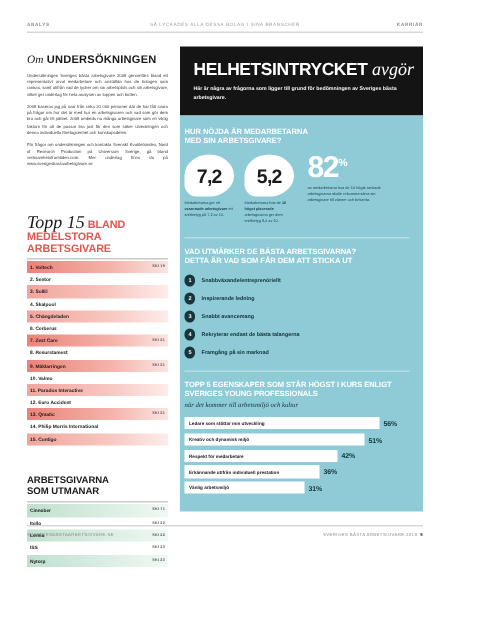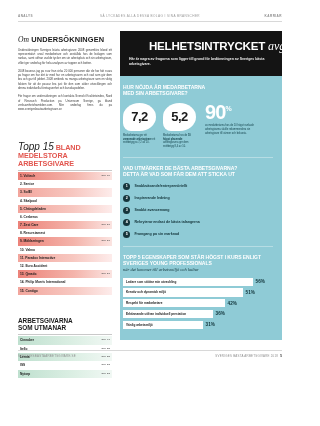--- a/index.html
+++ b/index.html
@@ -21,40 +21,40 @@
 
   
   .leftcol{position:absolute;left:18px;top:36px;width:94px;}
   .om-title{font-size:7.4px;font-weight:700;letter-spacing:.15px;line-height:1;margin-bottom:4px;text-transform:uppercase;}
   .om-title i{font-family:"Liberation Serif",serif;font-style:italic;font-weight:400;text-transform:none;font-size:7.6px;letter-spacing:0;}
   .om-body p{margin:0 0 4px 0;font-size:2.85px;line-height:1.52;color:#3a3a3a;text-align:justify;}
 
   
   .topp{position:absolute;left:18px;top:142px;width:94px;}
   .topp-h{font-size:7.2px;font-weight:700;line-height:1.02;color:#e2554e;text-transform:uppercase;letter-spacing:-.05px;}
-  .topp-h .serif{font-family:Liberation Sans, sans-serif;font-style:italic;font-weight:400;color:#1a1a1a;text-transform:none;letter-spacing:0;font-size:10px;}
+  .topp-h .serif{font-family:Liberation Serif, serif;font-style:italic;font-weight:400;color:#1a1a1a;text-transform:none;letter-spacing:0;font-size:12px;}
   .rank-rule{height:.5px;background:#c9c9c9;margin:3.2px 0 1.4px 0;}
   .rank{list-style:none;margin:0;padding:0;}
   .rank li{position:relative;height:8.2px;line-height:8.2px;font-size:3.25px;font-weight:700;padding-left:2px;box-sizing:border-box;}
   .rank li .nm{position:relative;z-index:2;}
   .rank li .sc{position:absolute;right:2px;top:0;z-index:2;font-size:2.5px;font-weight:700;letter-spacing:.15px;color:#555;}
   .rank li.hl{background:linear-gradient(90deg,#f2a59c 0%,#f7c7c0 58%,#fdeceb 100%);}
   .rank li.hl.strong{background:linear-gradient(90deg,#ec8279 0%,#f4b4ab 60%,#fbe4e1 100%);}
 
   
   .utm{position:absolute;left:18px;top:318px;width:94px;}
   .utm-h{font-size:6.4px;font-weight:700;line-height:1.05;text-transform:uppercase;letter-spacing:-.05px;}
   .utm .rank-rule{margin:3px 0 1.2px 0;}
   .utm .rank li{height:8.4px;line-height:8.4px;font-size:3.2px;}
   .utm .rank li.hl{background:linear-gradient(90deg,#bfe0cf 0%,#dcefe4 60%,#f1f8f4 100%);}
 
   
   .rightcol{position:absolute;left:120px;top:31px;width:162px;}
   .hero{background:#141414;color:#fff;padding:9px 9px 9px 9px;box-sizing:border-box;}
-  .hero-title{font-size:11.6px;font-weight:700;letter-spacing:-.25px;line-height:1;white-space:nowrap;margin-left:20px;}
+  .hero-title{font-size:11.6px;font-weight:700;letter-spacing:-.25px;line-height:1;white-space:nowrap;}
   .hero-title .it{font-family:"Liberation Serif",serif;font-style:italic;font-weight:400;letter-spacing:0;font-size:12px;}
   .hero-sub{margin-top:4.5px;font-size:3.5px;font-weight:700;line-height:1.55;color:#f2f2f2;}
 
   .teal{background:#8fcbd6;padding:8px 9px 9px 3px;box-sizing:border-box;}
   .sec-h{font-size:5.1px;font-weight:700;color:#fff;text-transform:uppercase;line-height:1.2;letter-spacing:-.05px;}
   .satisfy{display:flex;margin-top:6px;}
   .gauges{display:flex;gap:7px;}
   .gauge{width:33px;}
   .blob{width:33px;height:28px;background:#fff;border-radius:50% 50% 50% 8px;display:flex;align-items:center;justify-content:center;}
   .blob span{font-size:13px;font-weight:700;color:#1a1a1a;letter-spacing:-.5px;}
@@ -185,21 +185,21 @@
             </div>
             <div class="gcap">
               <span>Medarbetarna hos de </span><b>10 högst placerade</b><span> arbetsgivarna ger dem snittbetyg 8,4 av 10.</span>
             </div>
           </div>
 
         </div>
 
         <div class="bigpct">
           <div class="num">
-            <span>90</span><sup>%</sup>
+            <span>82</span><sup>%</sup>
           </div>
           <div class="txt">av medarbetarna hos de 10 högst rankade arbetsgivarna skulle rekommendera sin arbetsgivare till vänner och bekanta.</div>
         </div>
       </div>
 
       <div class="tdiv"></div>
 
       <div class="sec-h">
         <span>VAD UTMÄRKER DE BÄSTA ARBETSGIVARNA?</span><br>
         <span>DETTA ÄR VAD SOM FÅR DEM ATT STICKA UT</span>

